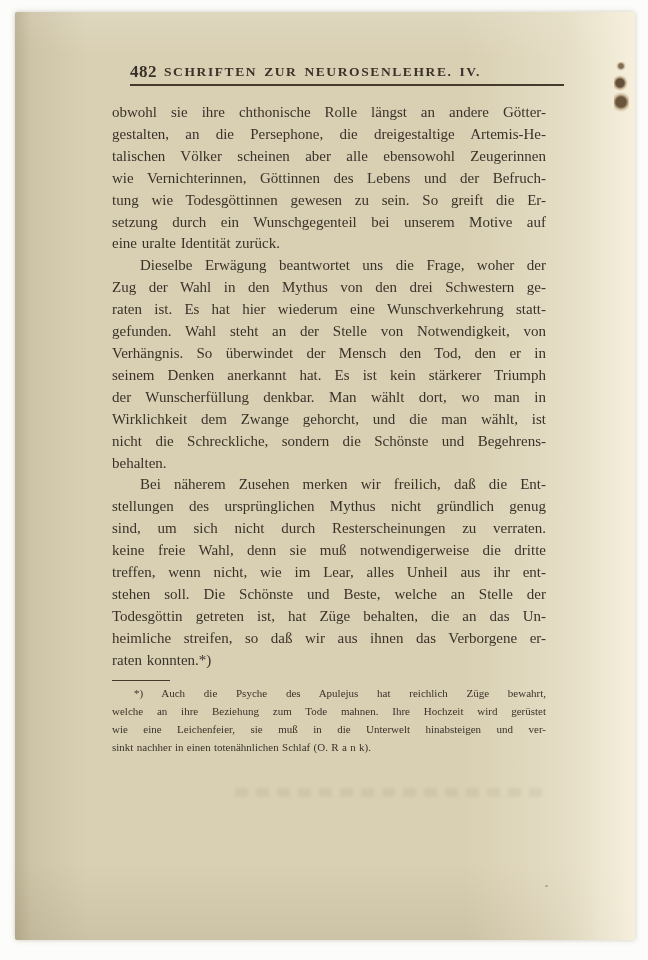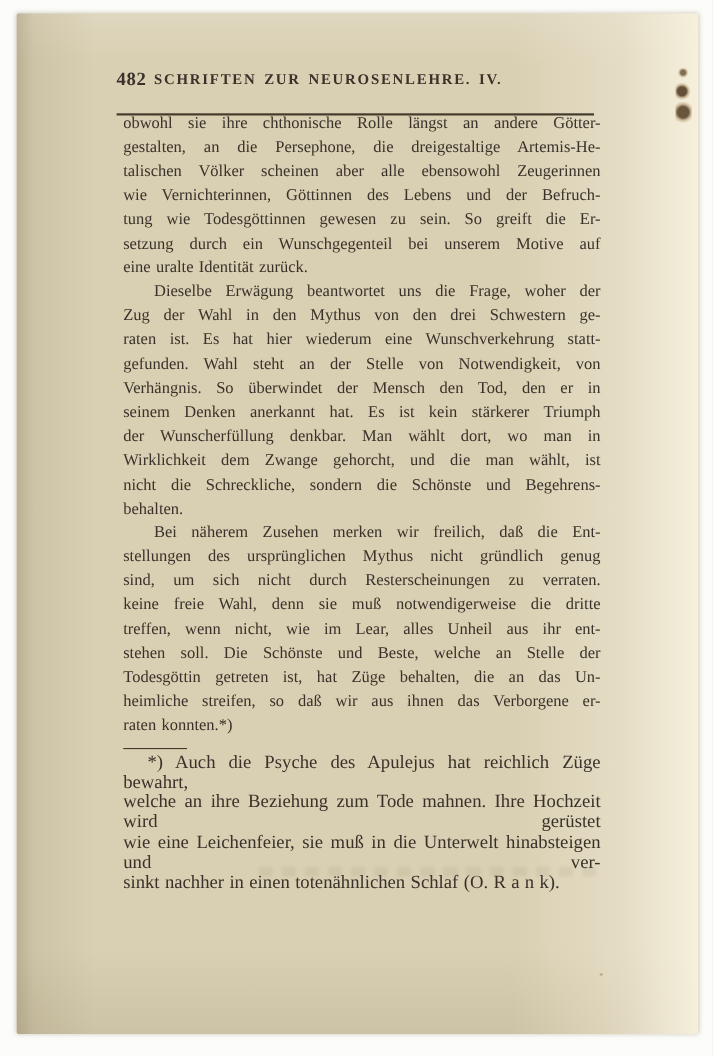--- a/index.html
+++ b/index.html
@@ -13,22 +13,22 @@
     background-color:var(--paper,#d9d0b3);
     background-image:
       linear-gradient(90deg, rgba(118,103,72,0.30) 0px, rgba(118,103,72,0.12) 16px, rgba(0,0,0,0) 72px),
       linear-gradient(270deg, #f5efdc 0px, rgba(245,239,220,0.85) 20px, rgba(238,231,210,0.55) 70px, rgba(0,0,0,0) 170px),
       linear-gradient(180deg, rgba(255,255,255,0.15) 0px, rgba(0,0,0,0) 45px, rgba(0,0,0,0) 850px, rgba(125,110,80,0.14) 100%);
     border-radius:2px;
     box-shadow:0 0 5px rgba(150,140,110,0.45);
     color:var(--ink,#3a322a);
   }
   .header{
-    position:absolute;top:50px;left:91px;width:434px;
-    padding-bottom:23px;
+    position:absolute;top:50px;left:115px;width:434px;
+    padding-bottom:4px;
     border-bottom:2px solid #453b2d;
   }
   .page-num{
     position:absolute;left:0;top:0;
     font-size:17px;font-weight:700;letter-spacing:0.5px;
   }
   .running-title{
     display:block;text-align:left;text-indent:34px;
     font-size:13.5px;font-weight:700;letter-spacing:1.6px;
     padding-top:2px;
@@ -44,21 +44,21 @@
     word-spacing:1px;
   }
   .line.last{text-align-last:left;}
   .line.indent{text-indent:28px;}
   .footnote-rule{
     width:58px;height:0;
     border-top:1.6px solid #43392b;
     margin:8px 0 3px 0;
   }
   .footnote .line{
-    font-size:17px;line-height:18.3px;word-spacing:0.6px;
+    font-size:11px;line-height:18.3px;word-spacing:0.6px;
   }
   .footnote .line.indent{text-indent:22px;}
   .ink-stain{
     position:absolute;right:6px;top:50px;width:15px;height:56px;
     background-image:
       radial-gradient(circle at 7px 4px, rgba(92,67,40,0.75) 0 2.2px, rgba(140,105,60,0.35) 3.5px, rgba(0,0,0,0) 5px),
       radial-gradient(circle at 6px 21px, rgba(75,52,30,0.85) 0 4px, rgba(150,115,65,0.4) 6px, rgba(0,0,0,0) 8px),
       radial-gradient(circle at 7px 40px, rgba(82,58,33,0.85) 0 5px, rgba(160,125,75,0.4) 7.5px, rgba(0,0,0,0) 10px);
   }
   .bleed-smudge{

